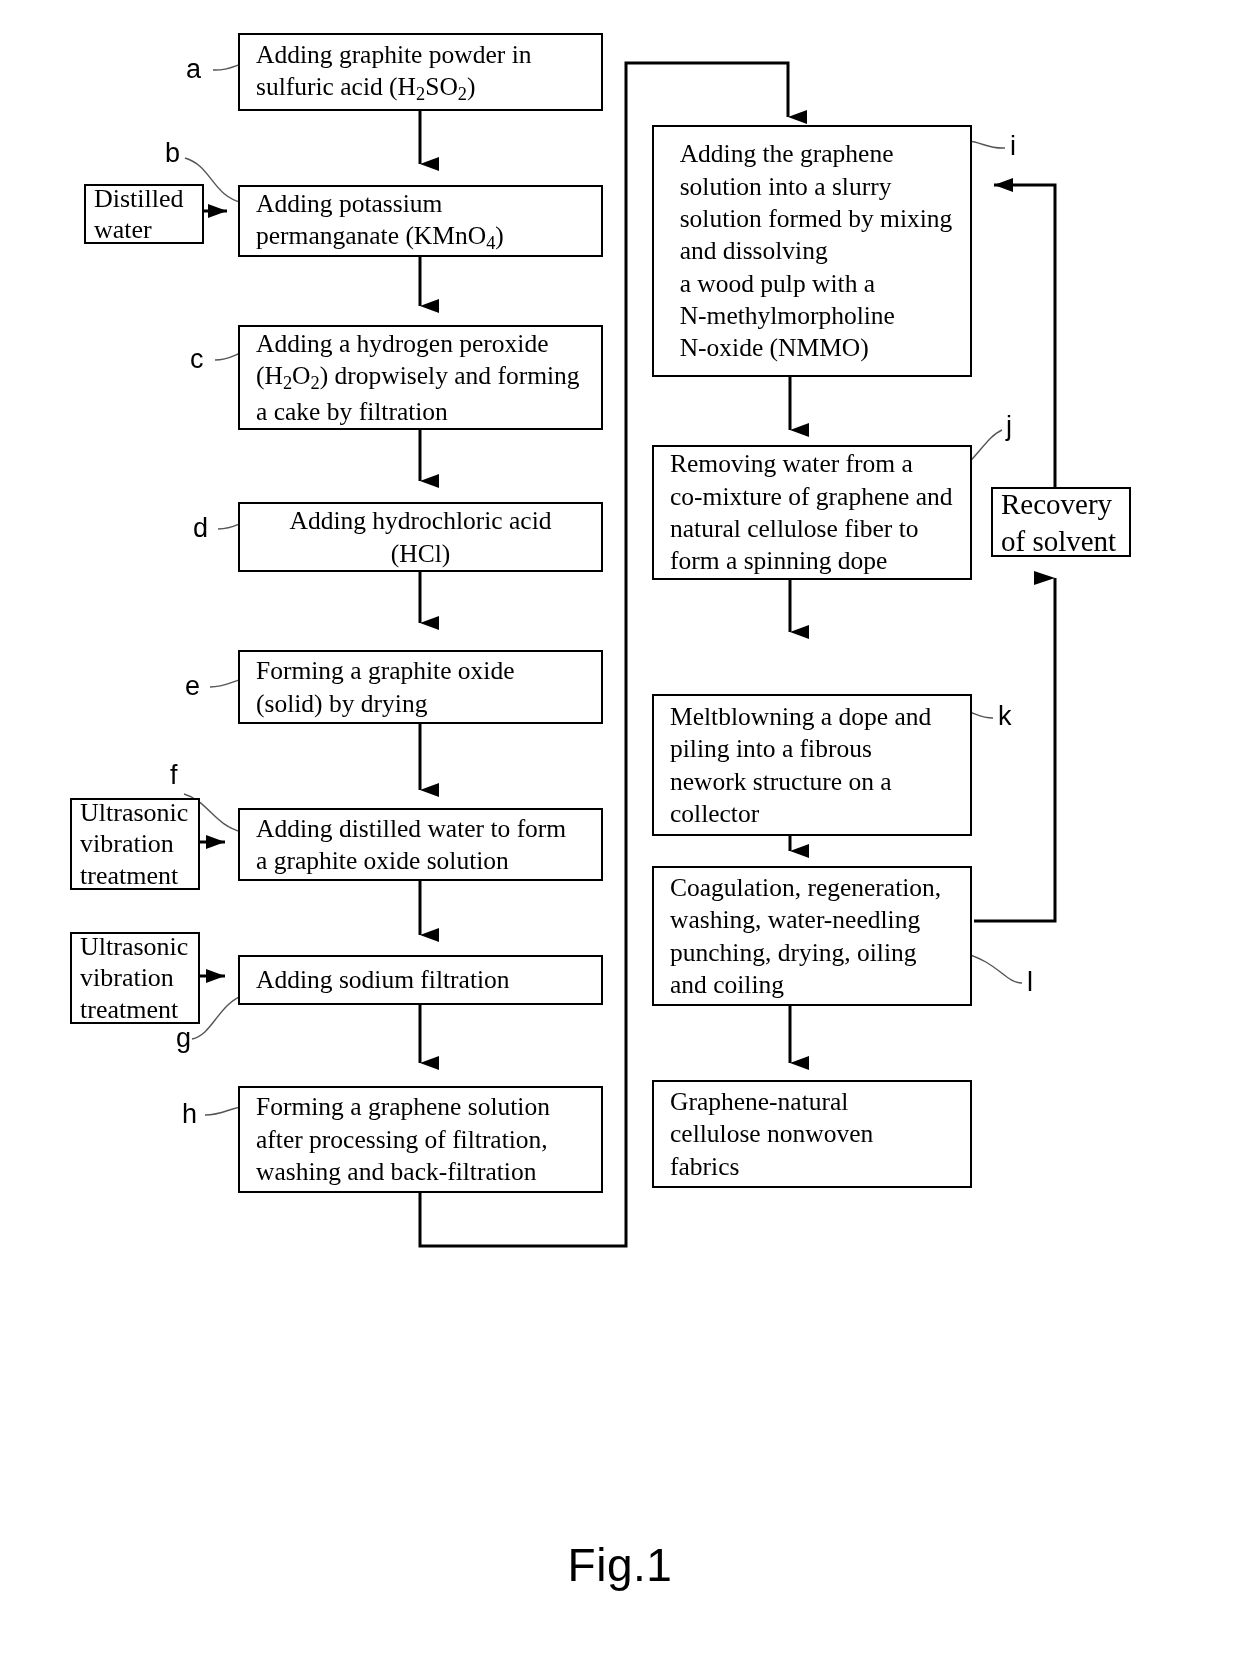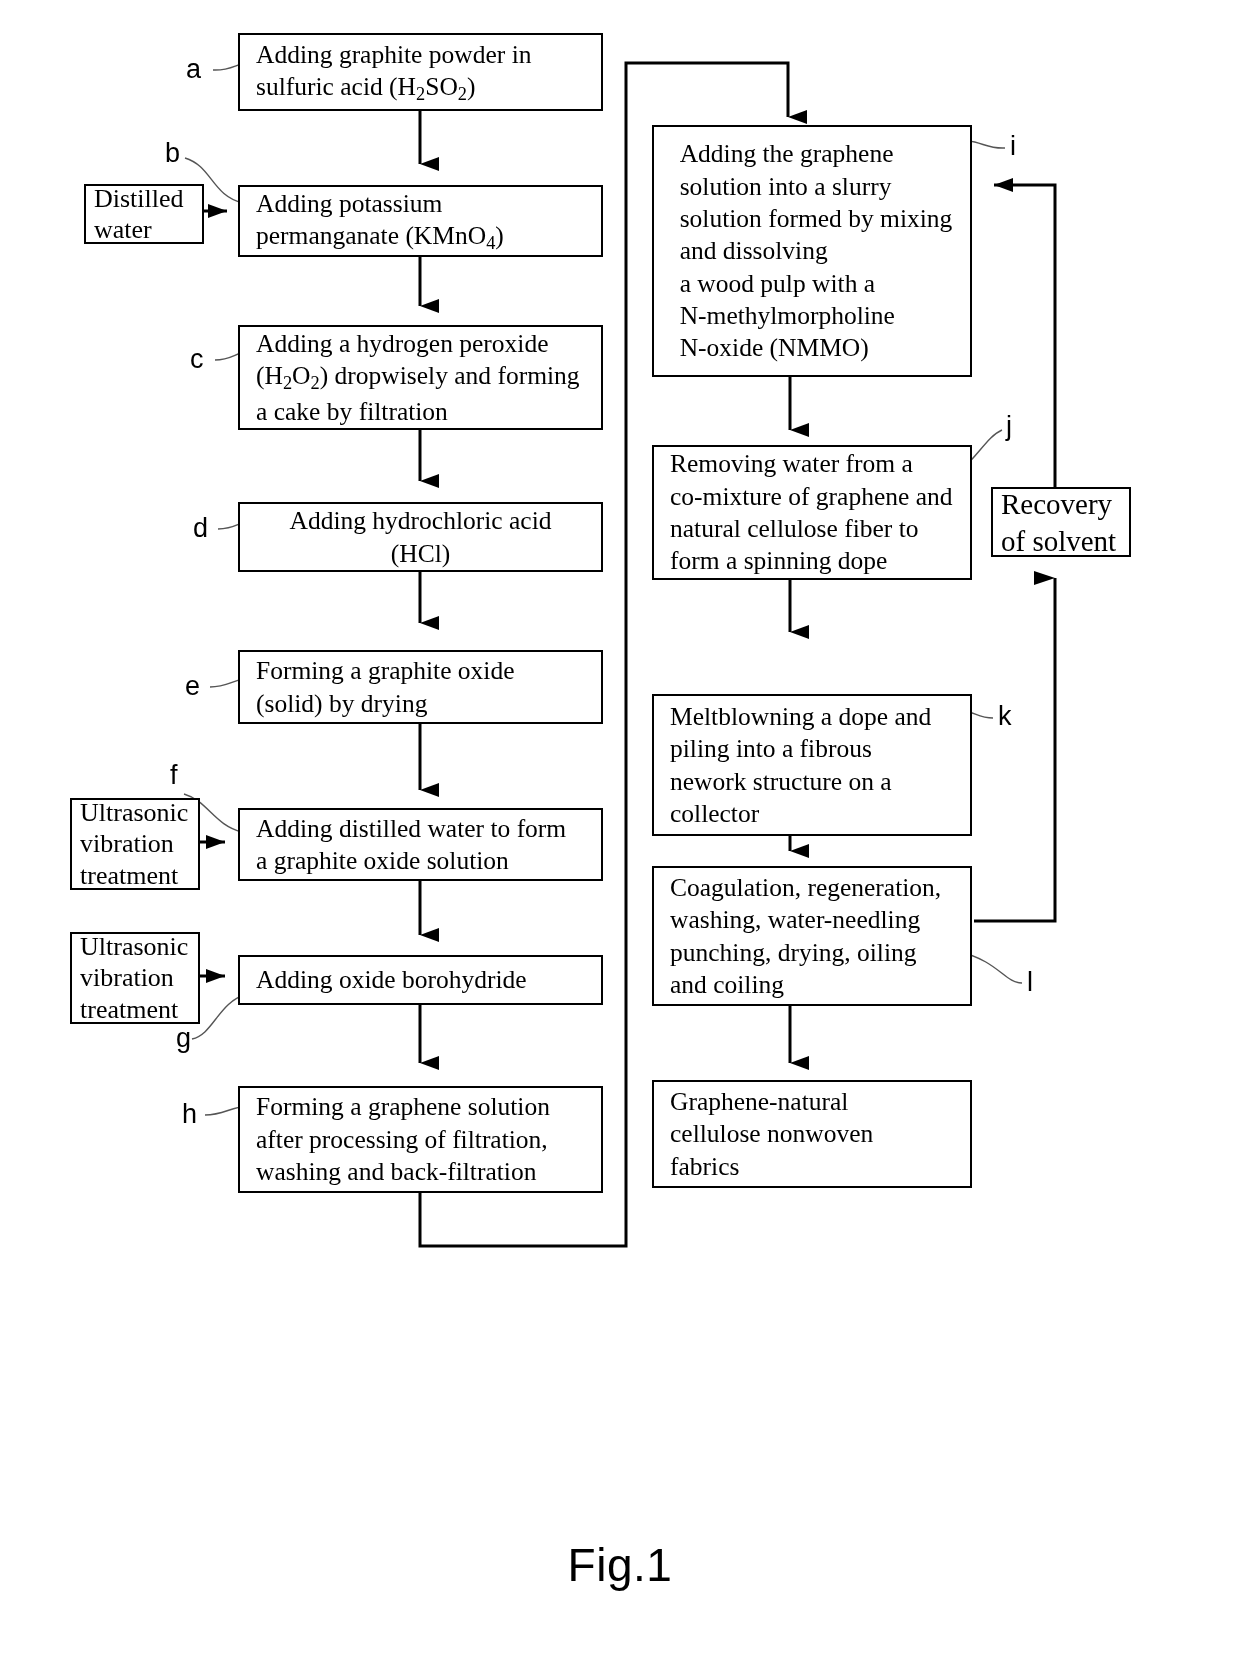--- a/index.html
+++ b/index.html
@@ -145,21 +145,21 @@
 
   <div class="pbox" style="left:238px; top:650px; width:365px; height:74px;">
     <span>Forming a graphite oxide<br>(solid) by drying</span>
   </div>
 
   <div class="pbox" style="left:238px; top:808px; width:365px; height:73px;">
     <span>Adding distilled water to form<br>a graphite oxide solution</span>
   </div>
 
   <div class="pbox" style="left:238px; top:955px; width:365px; height:50px;">
-    <span>Adding oxide borohydride</span>
+    <span>Adding sodium filtration</span>
   </div>
 
   <div class="pbox" style="left:238px; top:1086px; width:365px; height:107px;">
     <span>Forming a graphene solution<br>after processing of filtration,<br>washing and back-filtration</span>
   </div>
 
   <div class="pbox small" style="left:64px; top:184px; width:120px; height:60px;">
     <span>Distilled<br>water</span>
   </div>
 

